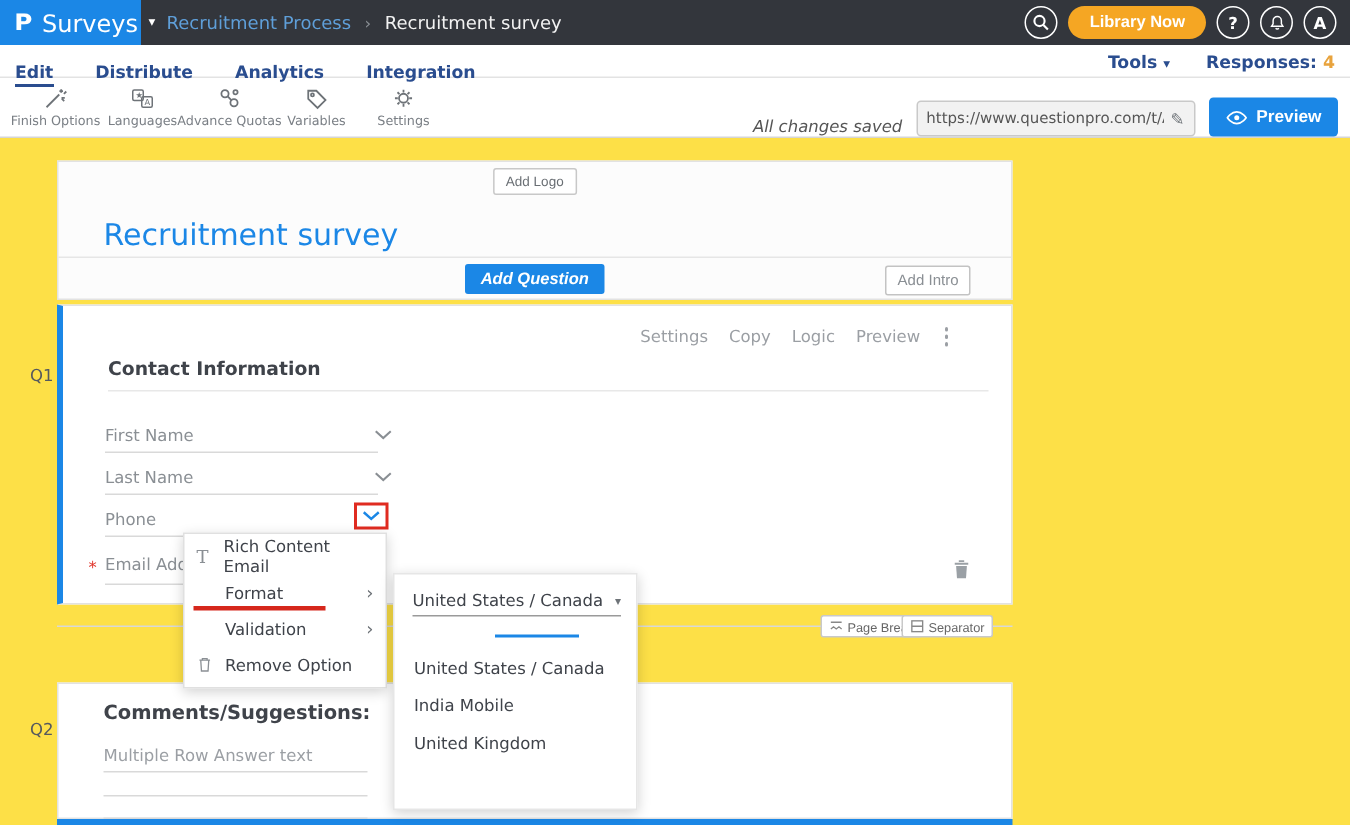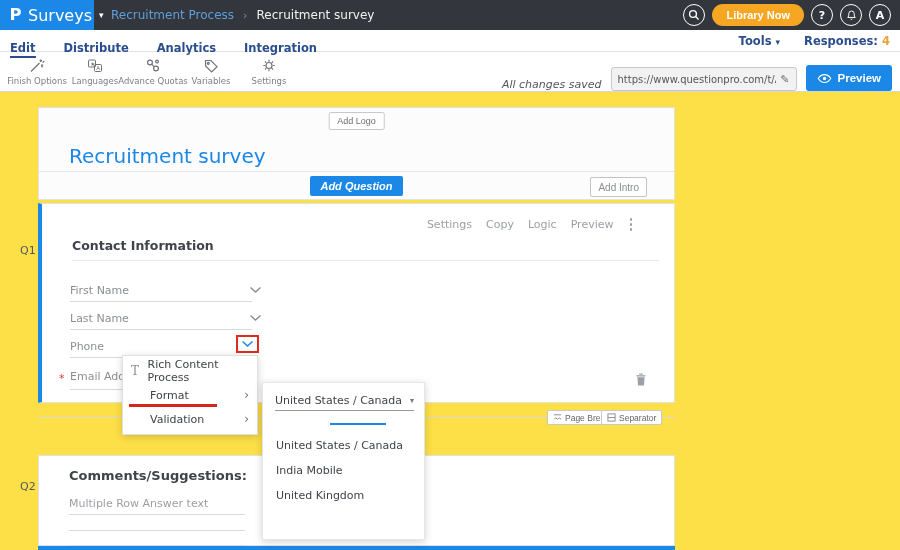--- a/index.html
+++ b/index.html
@@ -300,33 +300,43 @@
 
   <div class="anno-box">
     <svg width="13" height="8" viewBox="0 0 13 8">
         <polyline points="1.5,1.5 6.5,6 11.5,1.5" fill="none" stroke="#1b87e6" stroke-width="1.6"></polyline>
       </svg>
   </div>
 
   <div class="ctx-menu">
     <div class="ctx-item">
       <span class="ctx-icon serif-t">T</span>
-      <span class="ctx-text">Rich Content Process</span>
+      <span class="ctx-text">Rich Content Email</span>
     </div>
     <div class="ctx-item">
       <span class="ctx-icon"></span>
       <span class="ctx-text">Format</span>
       <span class="ctx-sub-arrow">›</span>
       <span class="anno-underline"></span>
     </div>
     <div class="ctx-item">
       <span class="ctx-icon"></span>
       <span class="ctx-text">Validation</span>
       <span class="ctx-sub-arrow">›</span>
     </div>
+    <div class="ctx-item">
+      <span class="ctx-icon">
+          <svg width="11" height="12" viewBox="0 0 14 15" fill="none" stroke="#8a8f94" stroke-width="1.1">
+            <path d="M2.5 3.8h9"></path>
+            <path d="M5 3.8V2.5h4v1.3"></path>
+            <path d="M3.6 3.8l.6 9.2h5.6l.6-9.2"></path>
+          </svg>
+        </span>
+      <span class="ctx-text">Remove Option</span>
+    </div>
   </div>
 
   <div class="fmt-menu">
     <div class="fmt-select">
       <span class="fmt-select-text">United States / Canada</span>
       <span class="caret">▾</span>
     </div>
     <div class="fmt-indicator"></div>
     <div class="fmt-options">
       <div class="fmt-option">United States / Canada</div>

